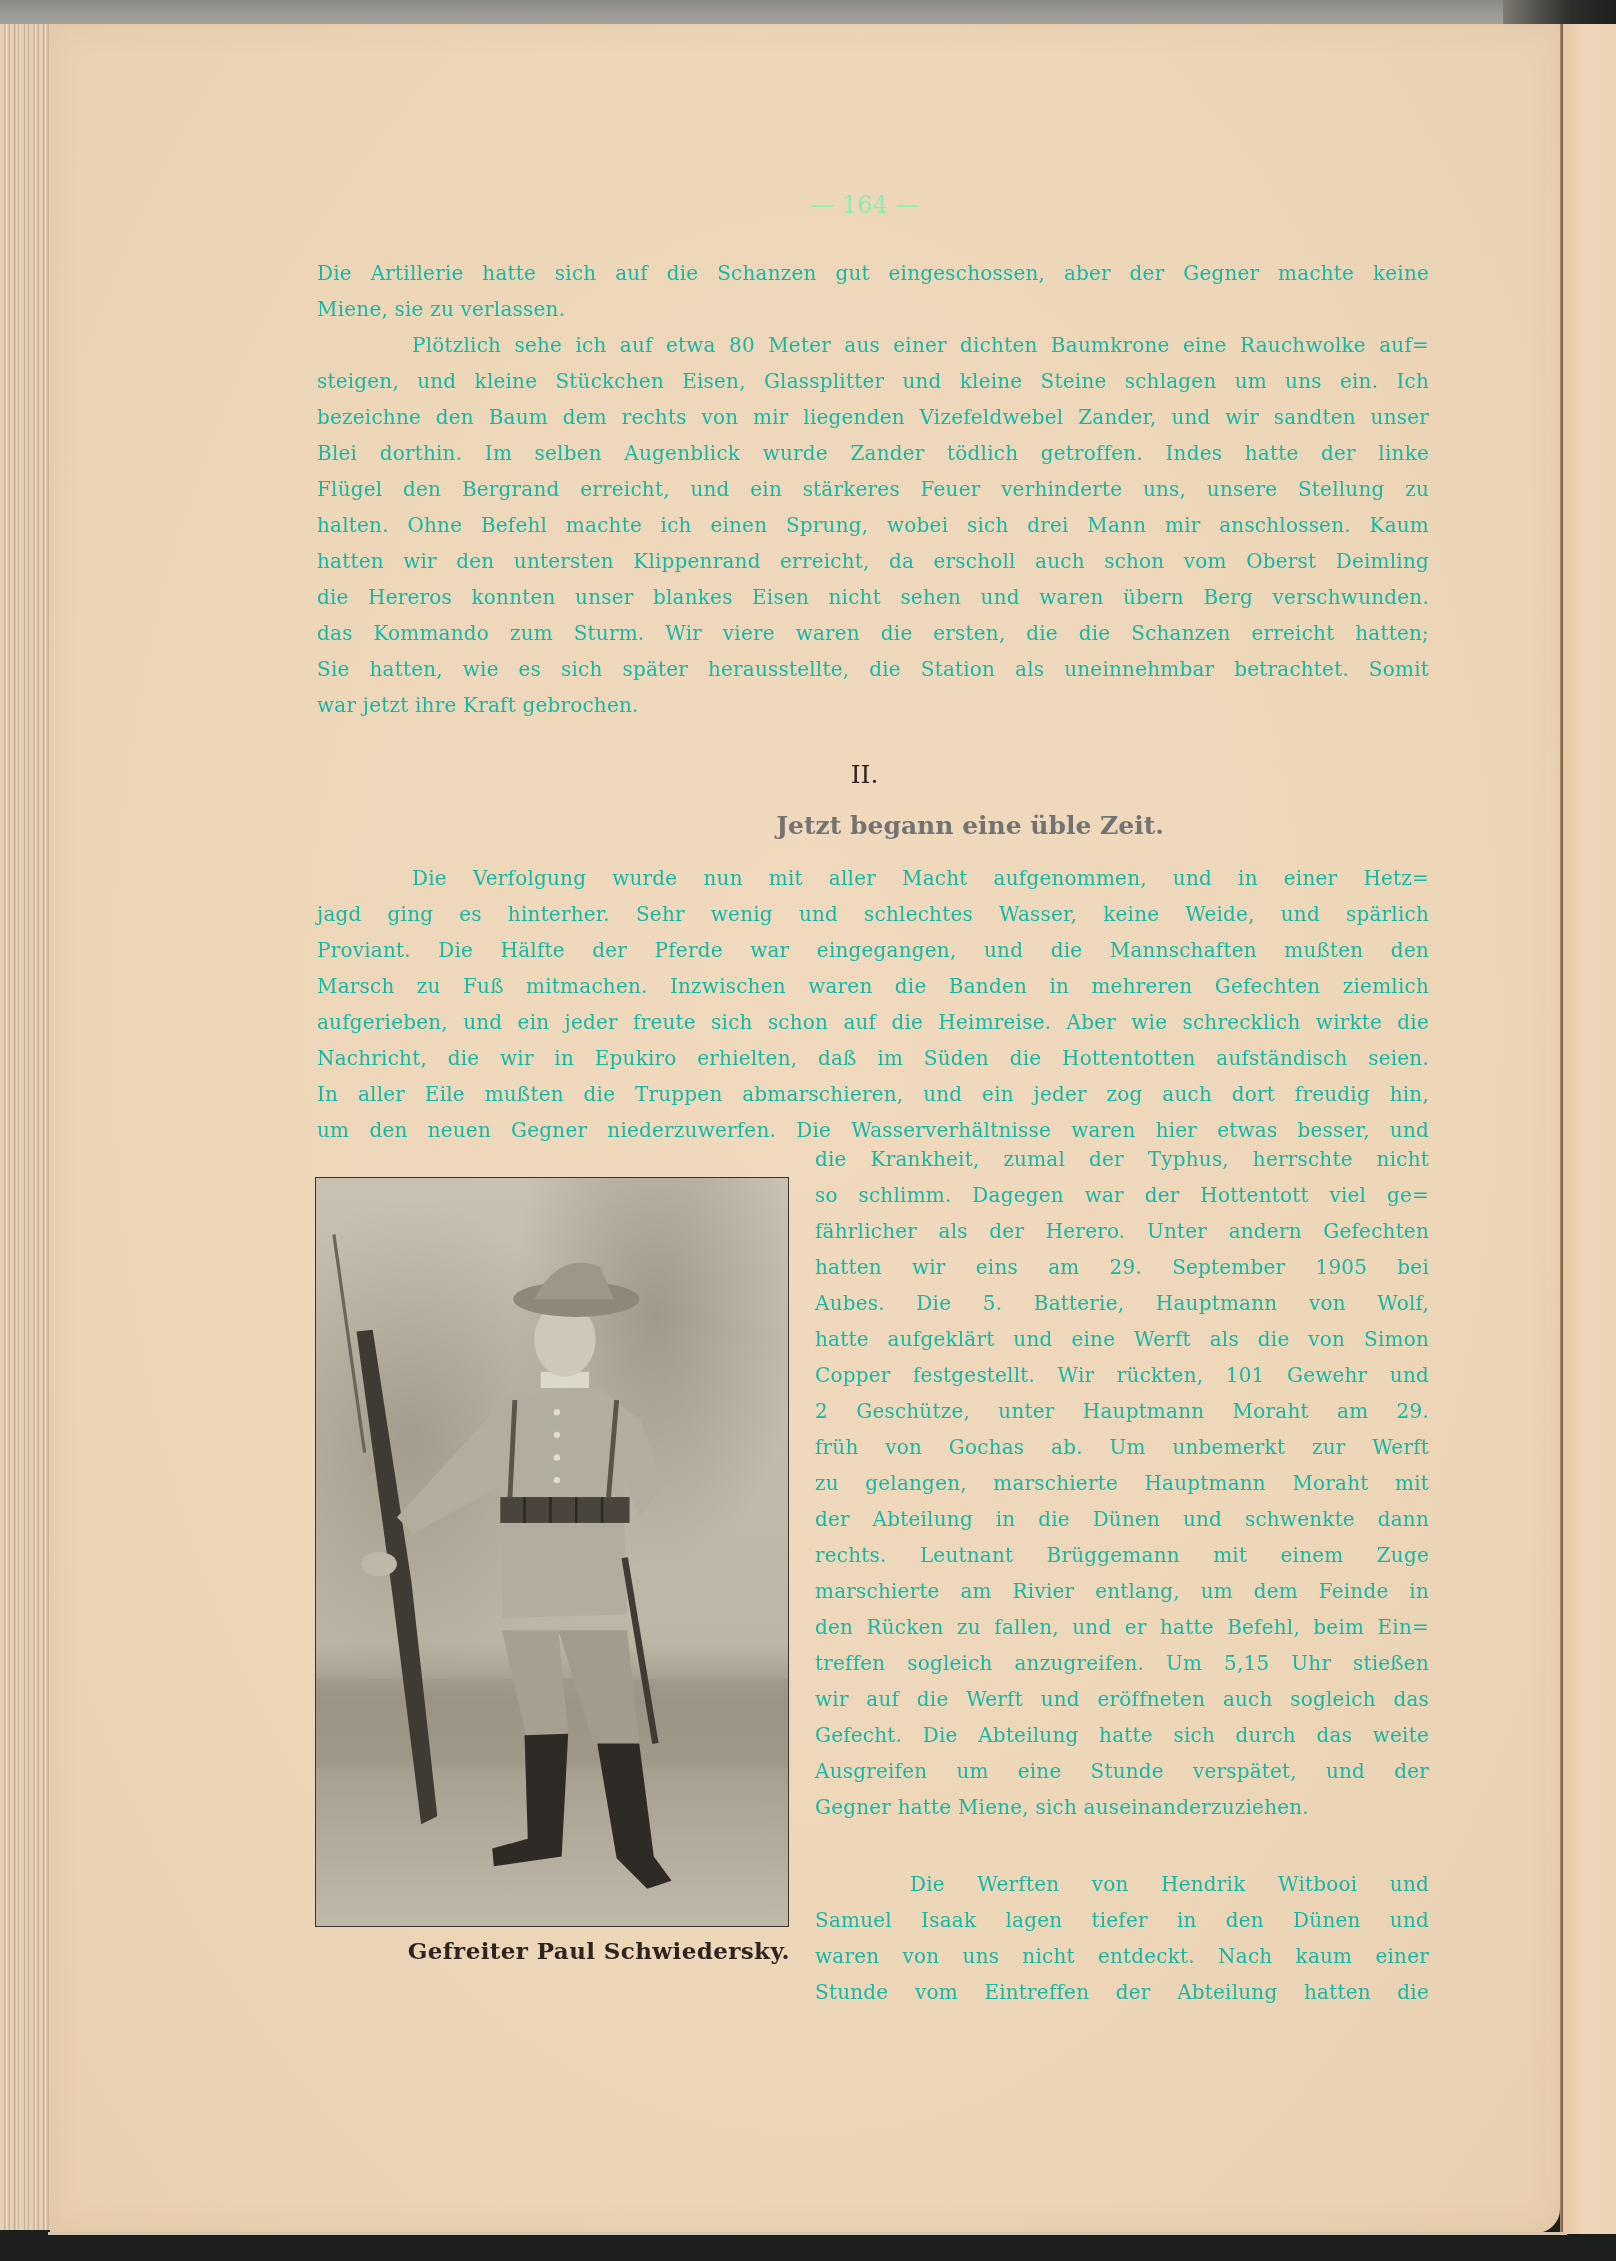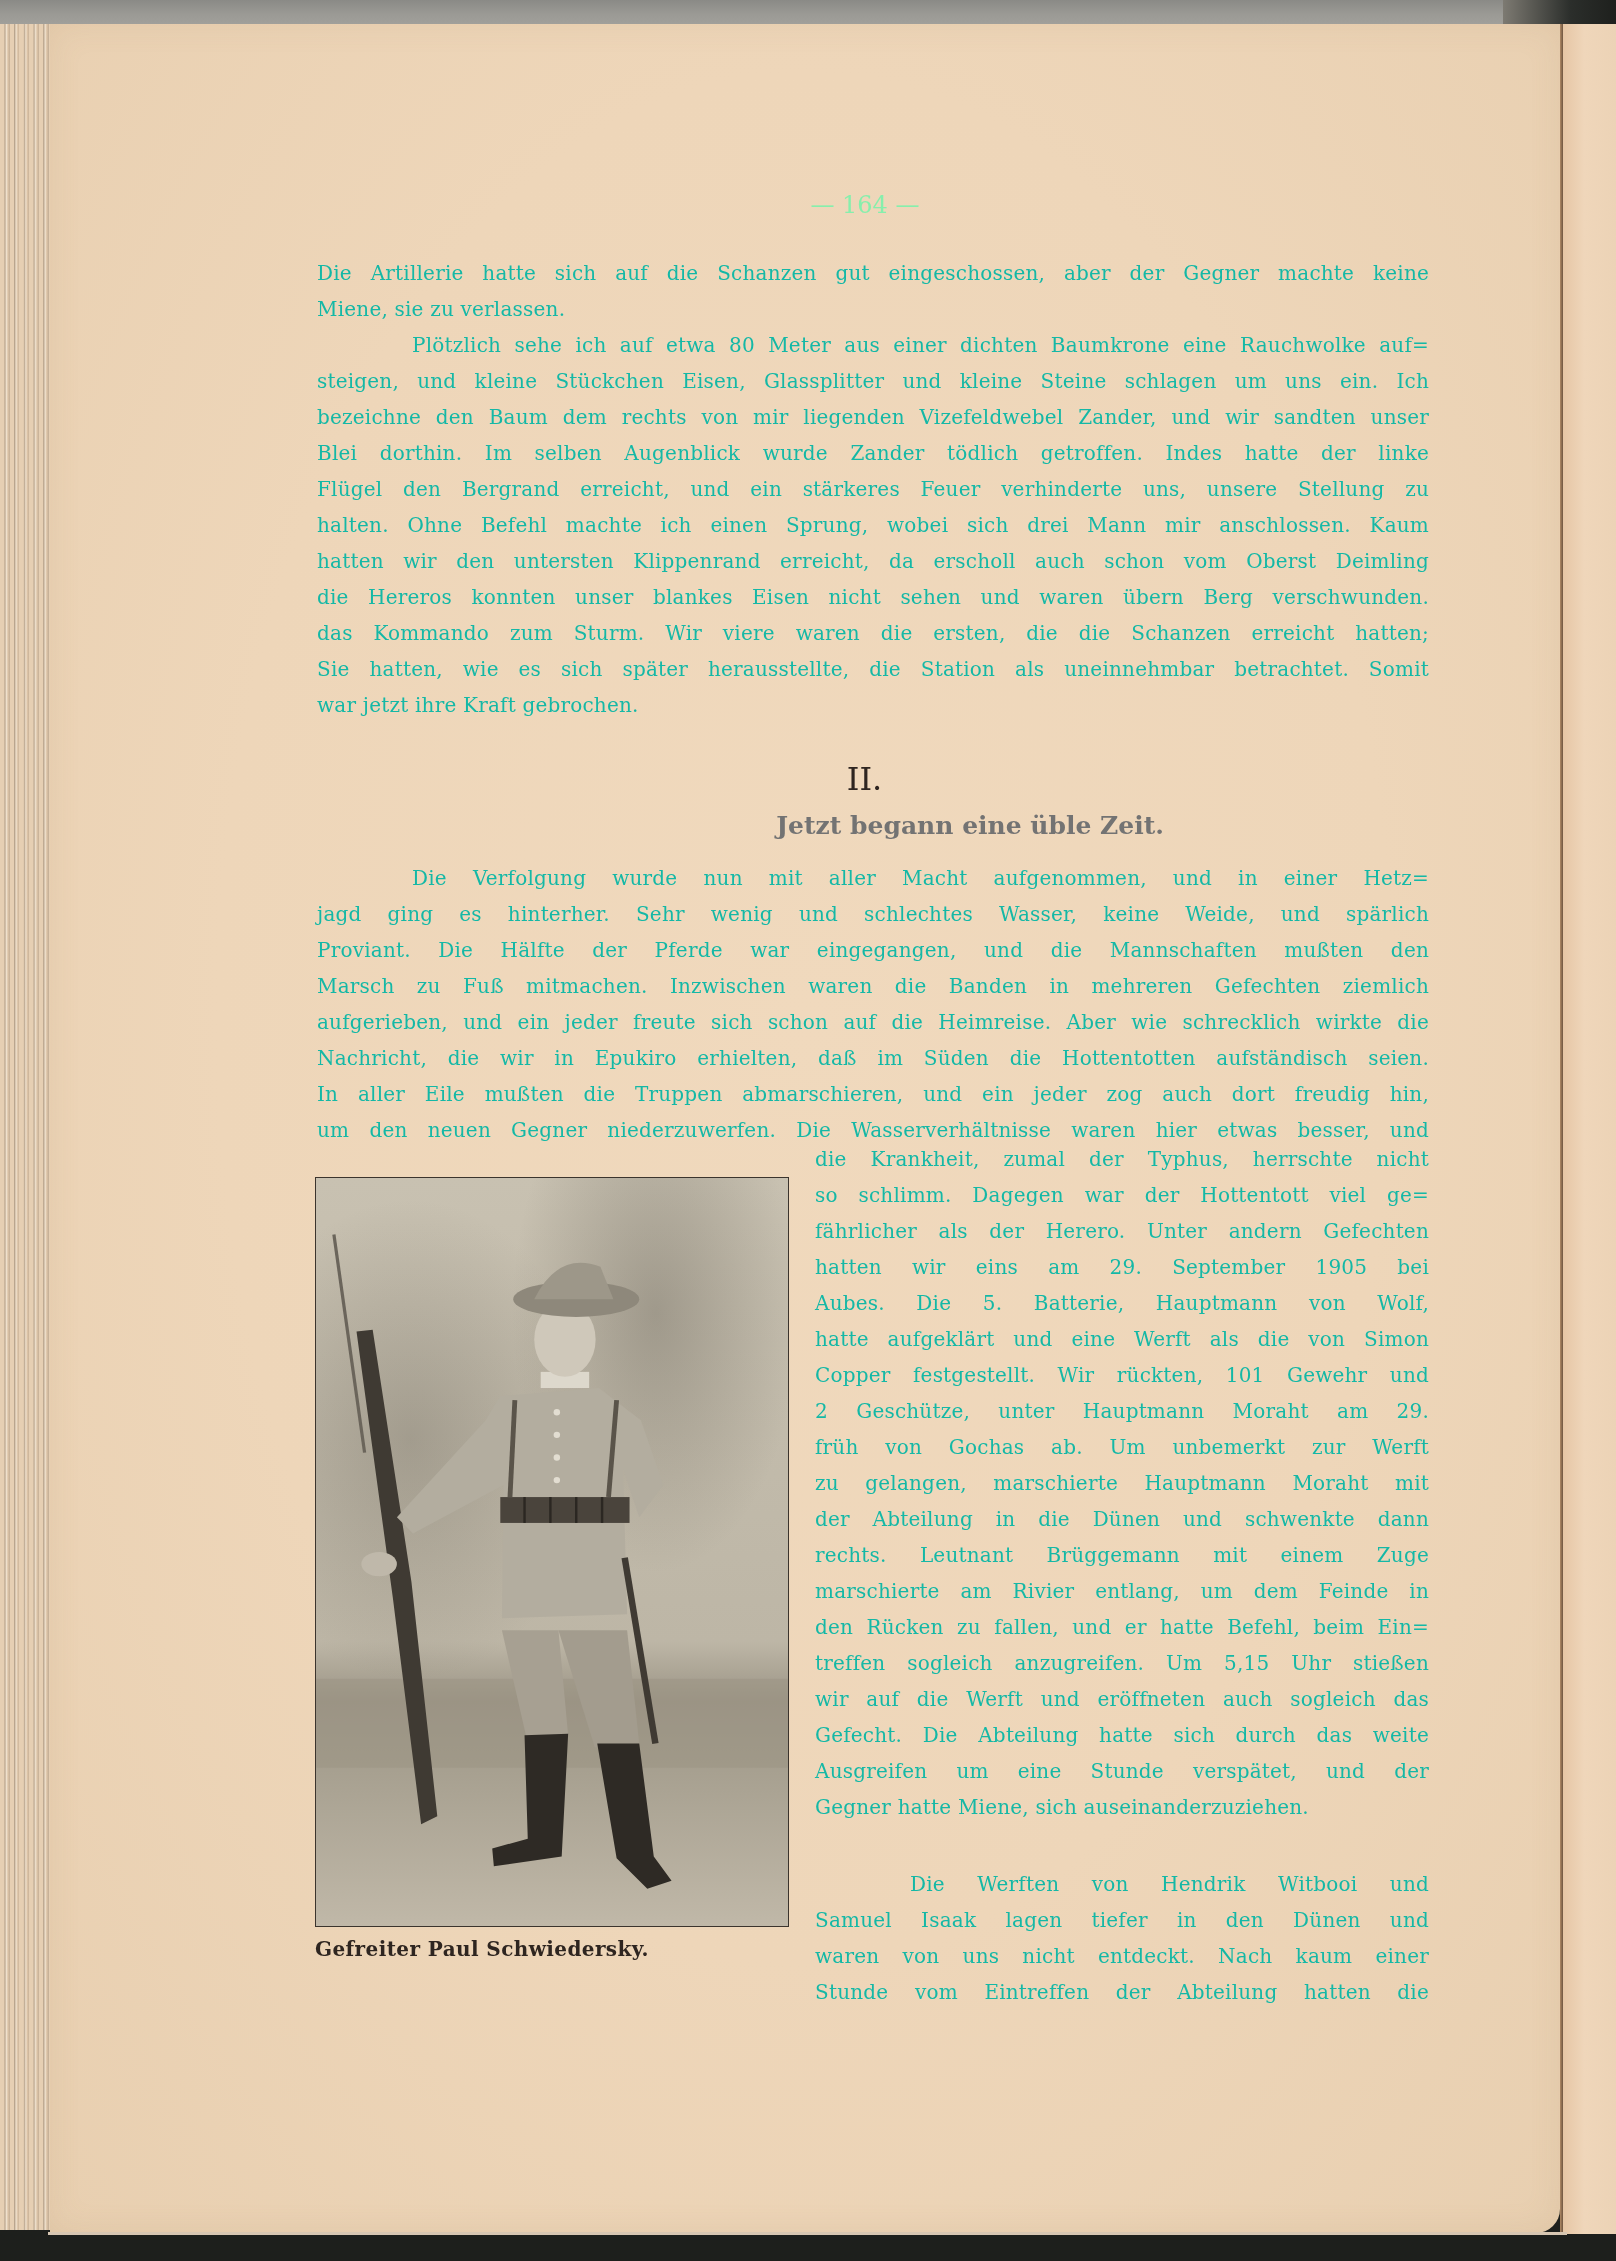--- a/index.html
+++ b/index.html
@@ -50,42 +50,42 @@
   .line {
     height: 36px; line-height: 36px; white-space: nowrap;
     text-align: justify; text-align-last: justify;
   }
   .line.last { text-align-last: left; }
   .line.indent { padding-left: 95px; }
 
   #block-1 { left: 317px; top: 255px; width: 1112px; }
   .section-numeral {
     position: absolute; left: 727px; top: 760px; width: 275px; text-align: center;
-    font-size: 32px; color: #2e2520;
+    font-size: 25px; color: #2e2520;
   }
   .section-title {
     position: absolute; left: 566px; top: 811px; width: 598px; text-align: right;
     font-size: 25px; font-weight: bold; color: #737373;
   }
   #block-2 { left: 317px; top: 860px; width: 1112px; }
   #block-3 { left: 815px; top: 1141px; width: 614px; }
 
   .figure {
     position: absolute; left: 315px; top: 1177px; width: 472px; height: 748px;
     border: 1.6px solid #3b342d;
     background:
       radial-gradient(ellipse at 72% 18%, rgba(90,85,75,0.35) 0%, rgba(90,85,75,0) 30%),
       radial-gradient(ellipse at 20% 35%, rgba(90,85,75,0.3) 0%, rgba(90,85,75,0) 35%),
       linear-gradient(180deg, #c8c1b1 0%, #bdb6a6 62%, #9c9586 70%, #a8a191 80%, #c0b8a8 100%);
     overflow: hidden;
   }
   .figure svg { position: absolute; left: 0; top: 0; }
   .caption {
-    position: absolute; left: 315px; top: 1937px; width: 475px; text-align: left;
-    font-size: 20px; font-weight: bold; color: #2e2520; letter-spacing: 0.4px;
+    position: absolute; left: 315px; top: 1937px; width: 475px; text-align: right;
+    font-size: 23px; font-weight: bold; color: #2e2520; letter-spacing: 0.4px;
   }
 </style>
 </head>
 <body>
 
 <div class="cloth-top"></div>
 <div class="cloth-corner"></div>
 <div class="page-stack"></div>
 <div class="page"></div>
 <div class="gutter"></div>

